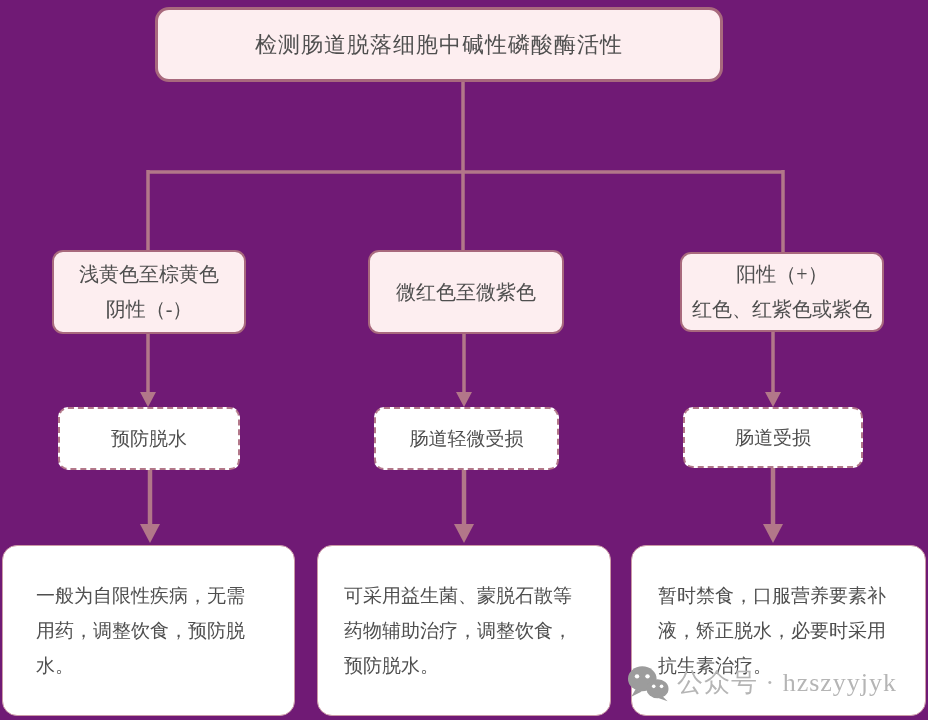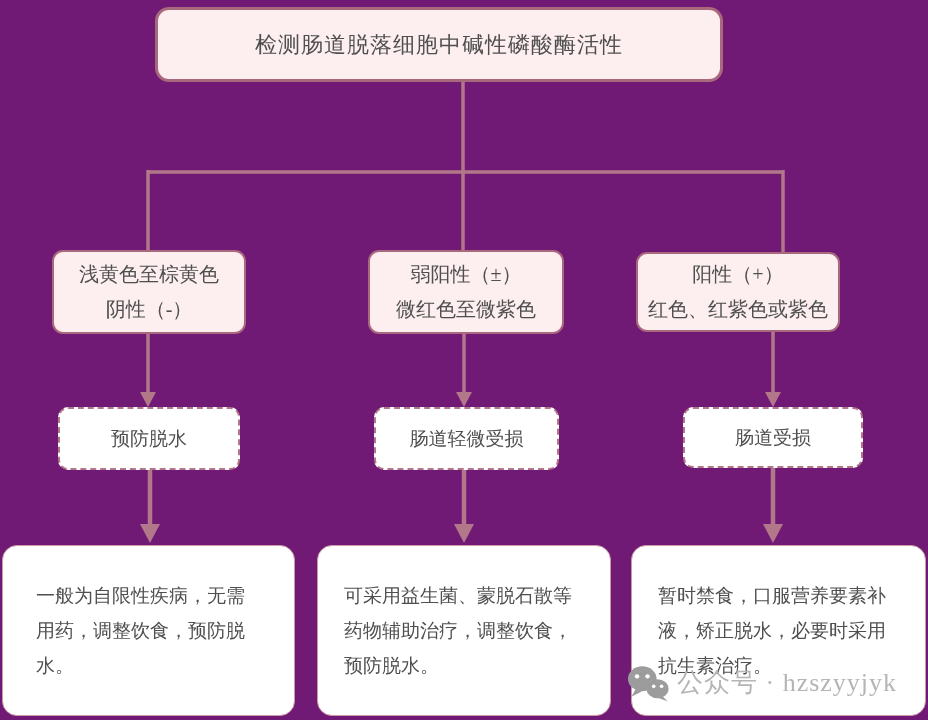--- a/index.html
+++ b/index.html
@@ -16,21 +16,21 @@
     left:155px;top:7px;width:568px;height:75px;
     background:#fdeef0;border:3px solid #a8697d;border-radius:14px;
     font-size:22px;font-weight:500;letter-spacing:1px;
   }
   .branch{
     background:#fdeef0;border:2.5px solid #a8697d;border-radius:11px;
     font-size:20px;line-height:1.75;
   }
   .branch.b1{left:52px;top:250px;width:194px;height:84px;}
   .branch.b2{left:368px;top:250px;width:196px;height:84px;}
-  .branch.b3{left:636px;top:252px;width:204px;height:80px;}
+  .branch.b3{left:680px;top:252px;width:204px;height:80px;}
   .dashed{
     background:#ffffff;border:2px dashed #b27789;border-radius:10px;
     font-size:19px;
   }
   .dashed.d1{left:58px;top:407px;width:182px;height:63px;}
   .dashed.d2{left:374px;top:407px;width:185px;height:63px;text-align:center;}
   .dashed.d3{left:683px;top:407px;width:180px;height:61px;}
   .advice{
     background:#ffffff;border:1.5px solid #cb9aa6;border-radius:15px;
     font-size:19px;line-height:1.85;text-align:left;
@@ -79,21 +79,20 @@
 
   <div class="node top-box">
     <span>检测肠道脱落细胞中碱性磷酸酶活性</span>
   </div>
 
   <div class="node branch b1">
     <div>浅黄色至棕黄色</div>
     <div>阴性（-）</div>
   </div>
   <div class="node branch b2">
-    <div>弱阳性（±）</div>
     <div>微红色至微紫色</div>
   </div>
   <div class="node branch b3">
     <div>阳性（+）</div>
     <div>红色、红紫色或紫色</div>
   </div>
 
   <div class="node dashed d1">
     <span>预防脱水</span>
   </div>

